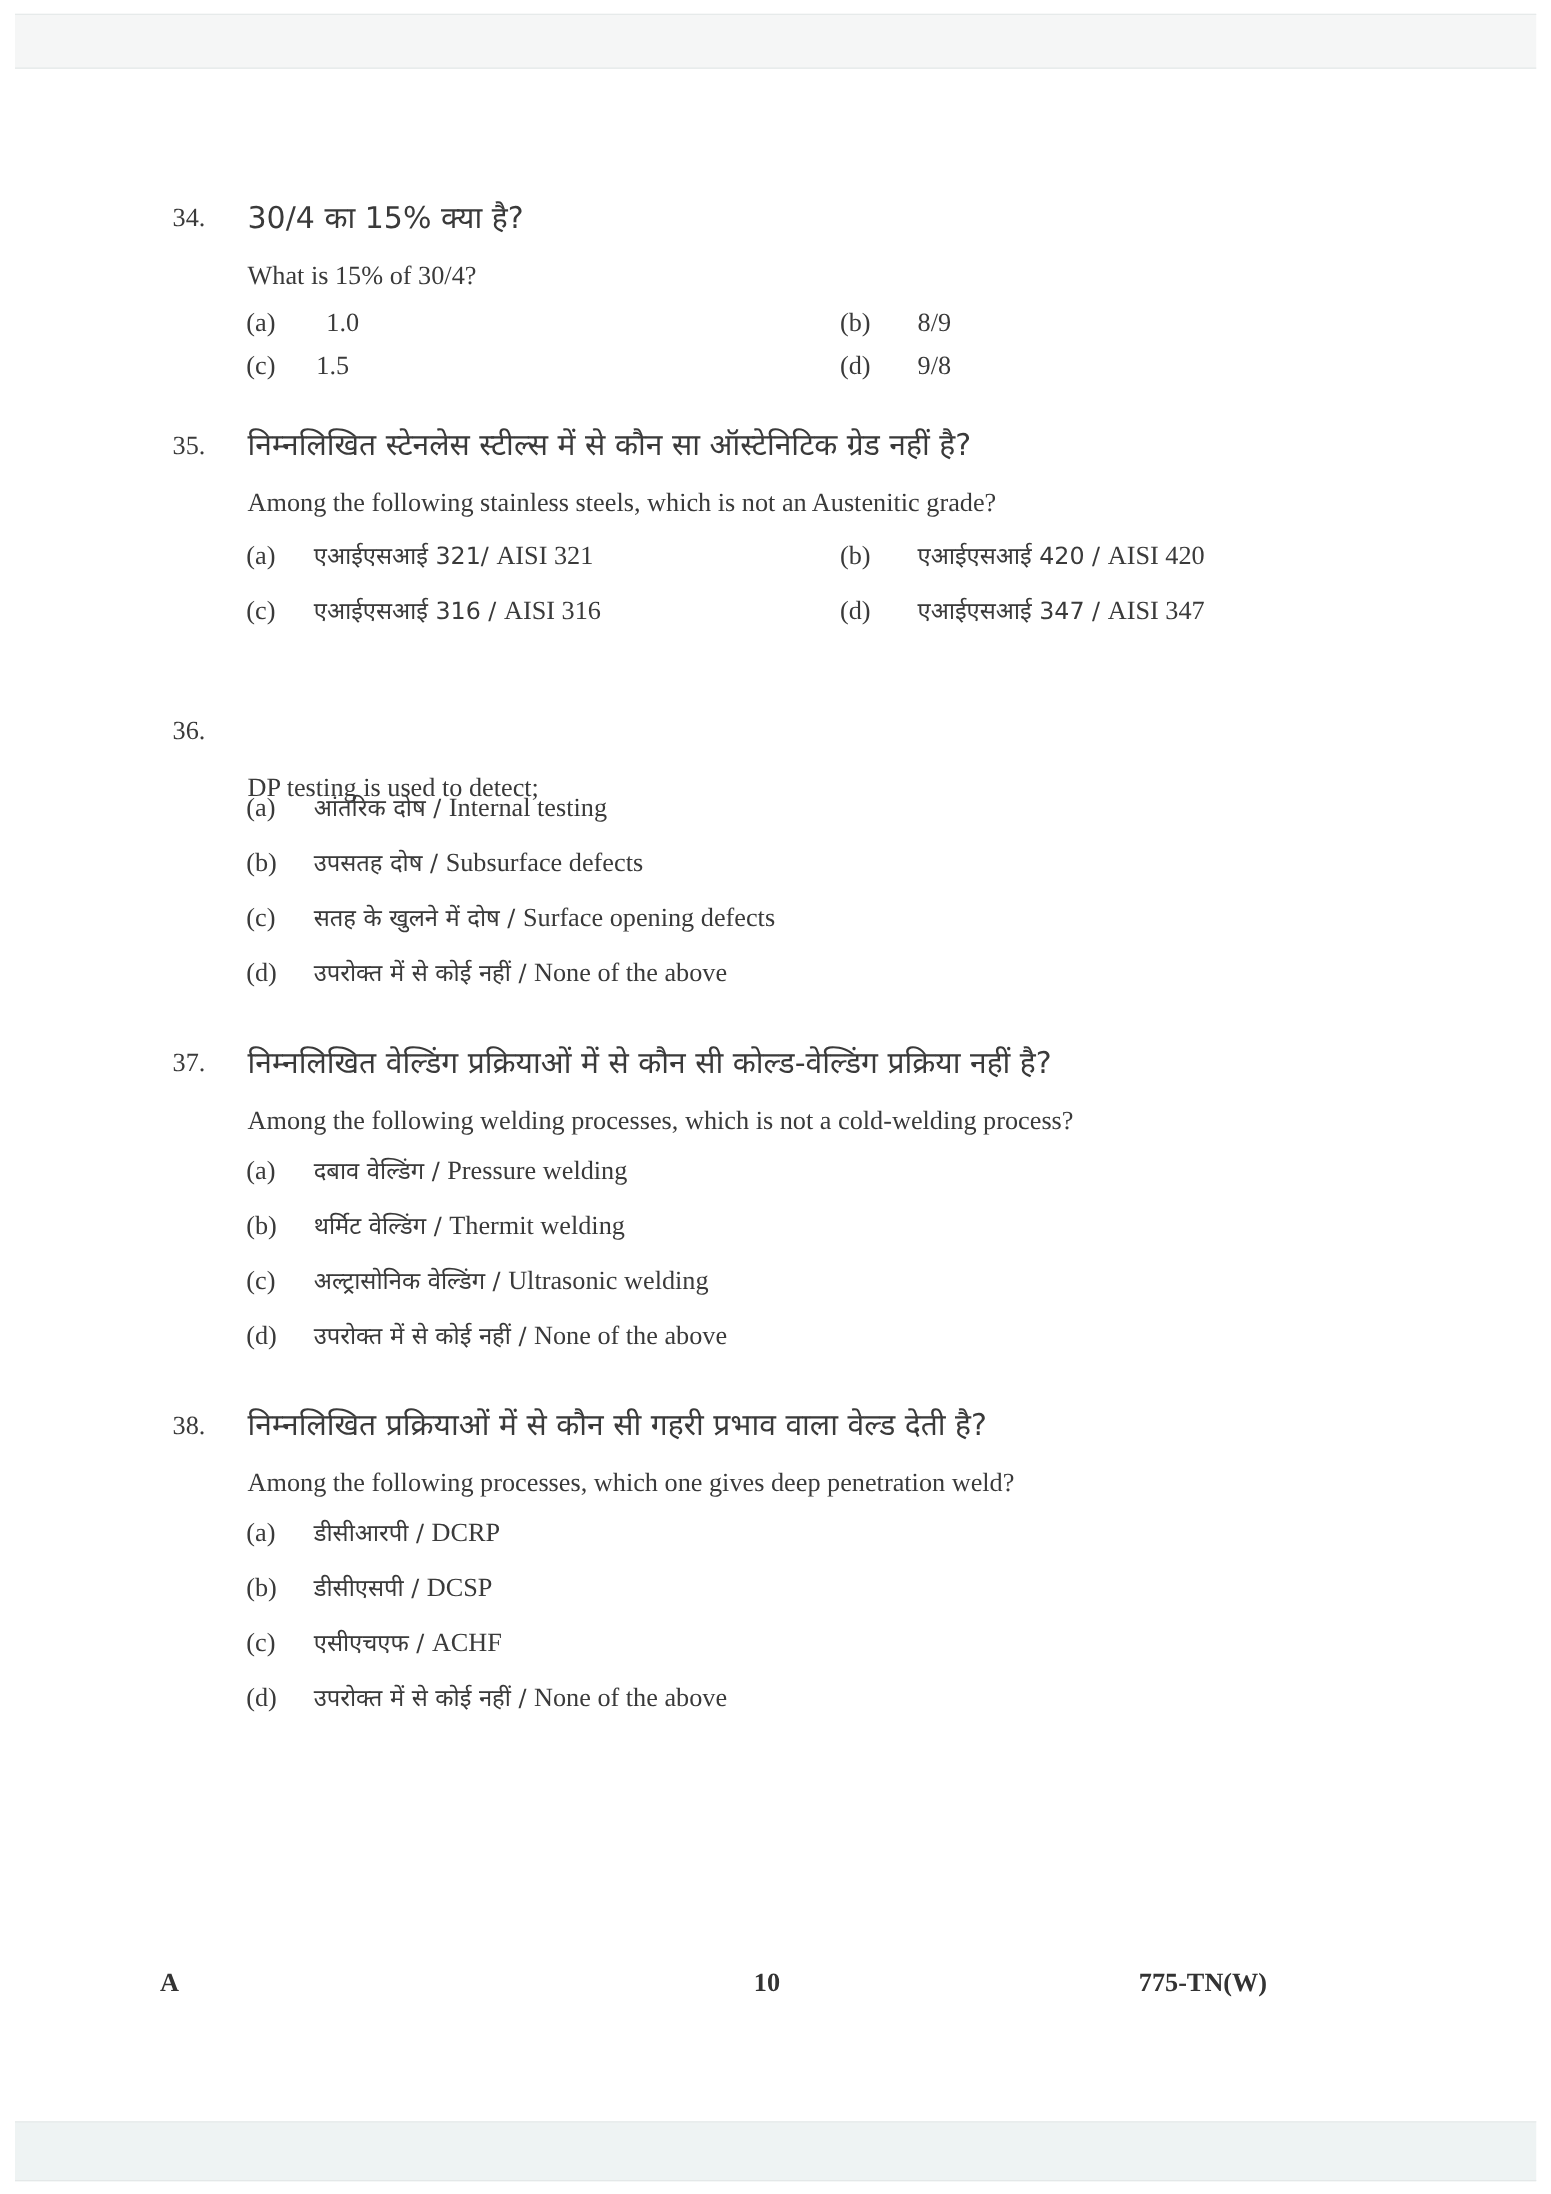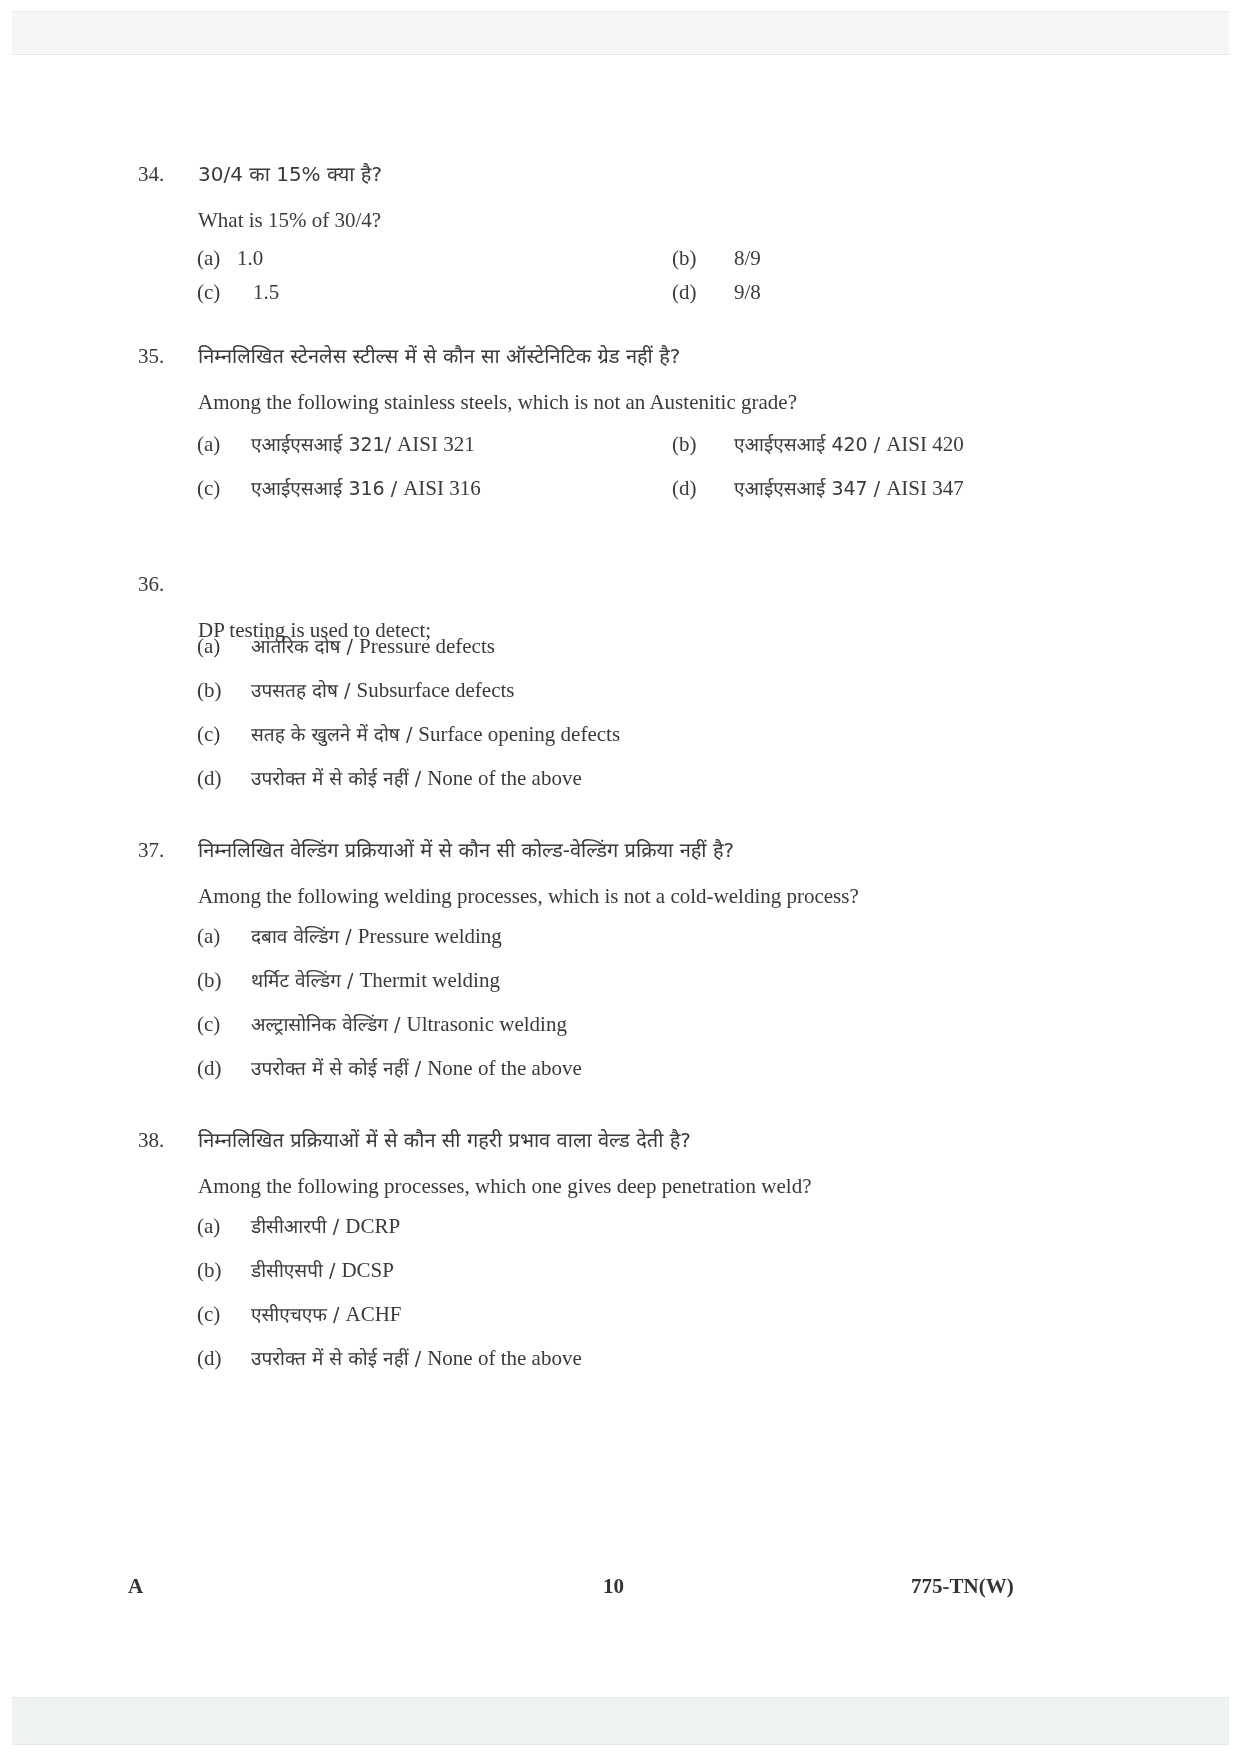--- a/index.html
+++ b/index.html
@@ -13,21 +13,21 @@
       position: absolute; left: 12px; right: 12px;
       background: #f1f4f4;
       border-top: 1px solid #e6eaea; border-bottom: 1px solid #e4e8e8;
     }
     .scan-top { top: 11px; height: 42px; background: #f5f6f6; }
     .scan-bottom { top: 1697px; height: 46px; background: #eef3f3; }
 
     .q { position: absolute; left: 138px; width: 900px; }
     .q-line { position: relative; height: 44px; font-size: 20px; line-height: 44px; white-space: nowrap; }
     .q-num { position: absolute; left: 0; top: 0; font-family: "Liberation Serif", serif; font-size: 21px; }
-    .q-hi { position: absolute; left: 60px; top: 0; font-family: "DejaVu Sans", sans-serif; font-size: 20px; }
+    .q-hi { position: absolute; left: 60px; top: 0; font-family: "DejaVu Sans", sans-serif; font-size: 24px; }
     .q-en { position: absolute; left: 60px; top: 0; font-family: "Liberation Serif", serif; font-size: 21px; text-align: center; }
     .blank { display: inline-block; width: 150px; border-bottom: 1px solid #444; vertical-align: middle; margin: 0 10px; }
 
     .opt { position: absolute; height: 44px; line-height: 44px; white-space: nowrap; font-size: 20px; }
     .opt-label { position: absolute; left: 0; top: 0; font-family: "Liberation Serif", serif; font-size: 21px; }
     .opt-text { position: absolute; left: 54px; top: 0; font-family: "DejaVu Sans", sans-serif; font-size: 19px; }
     .opt-text .en { font-family: "Liberation Serif", serif; font-size: 21px; }
     .opt-col2 .opt-text { left: 62px; }
 
     .footer { position: absolute; top: 1574px; height: 30px; font-family: "Liberation Serif", serif; font-weight: bold; font-size: 21px; color: #333; }
@@ -44,21 +44,21 @@
   <div class="q-line">
       <span class="q-num">34.</span>
       <span class="q-hi">30/4 का 15% क्या है?</span>
     </div>
   <div class="q-line" style="margin-top:2px;">
       <span class="q-en">What is 15% of 30/4?</span>
     </div>
 </div>
 <div class="opt" style="left:197px; top:236px;">
   <span class="opt-label">(a)</span>
-  <span class="opt-text" style="left:40px;text-align:right;"><span class="en">1.0</span></span>
+  <span class="opt-text" style="left:64px;text-align:right;"><span class="en">1.0</span></span>
 </div>
 <div class="opt opt-col2" style="left:672px; top:236px;">
   <span class="opt-label">(b)</span>
   <span class="opt-text"><span class="en">8/9</span></span>
 </div>
 <div class="opt" style="left:197px; top:270px;">
   <span class="opt-label">(c)</span>
   <span class="opt-text" style="left:56px;"><span class="en">1.5</span></span>
 </div>
 <div class="opt opt-col2" style="left:672px; top:270px;">
@@ -95,21 +95,21 @@
 <div class="q" style="top:562px;">
   <div class="q-line">
       <span class="q-num">36.</span>
     </div>
   <div class="q-line" style="margin-top:2px;">
       <span class="q-en">DP testing is used to detect;</span>
     </div>
 </div>
 <div class="opt" style="left:197px; top:624px;">
   <span class="opt-label">(a)</span>
-  <span class="opt-text"><span>आंतरिक दोष /</span> <span class="en">Pressure defects</span></span>
+  <span class="opt-text"><span>आंतरिक दोष /</span> <span class="en">Internal testing</span></span>
 </div>
 <div class="opt" style="left:197px; top:668px;">
   <span class="opt-label">(b)</span>
   <span class="opt-text"><span>उपसतह दोष /</span> <span class="en">Subsurface defects</span></span>
 </div>
 <div class="opt" style="left:197px; top:712px;">
   <span class="opt-label">(c)</span>
   <span class="opt-text"><span>सतह के खुलने में दोष /</span> <span class="en">Surface opening defects</span></span>
 </div>
 <div class="opt" style="left:197px; top:756px;">

